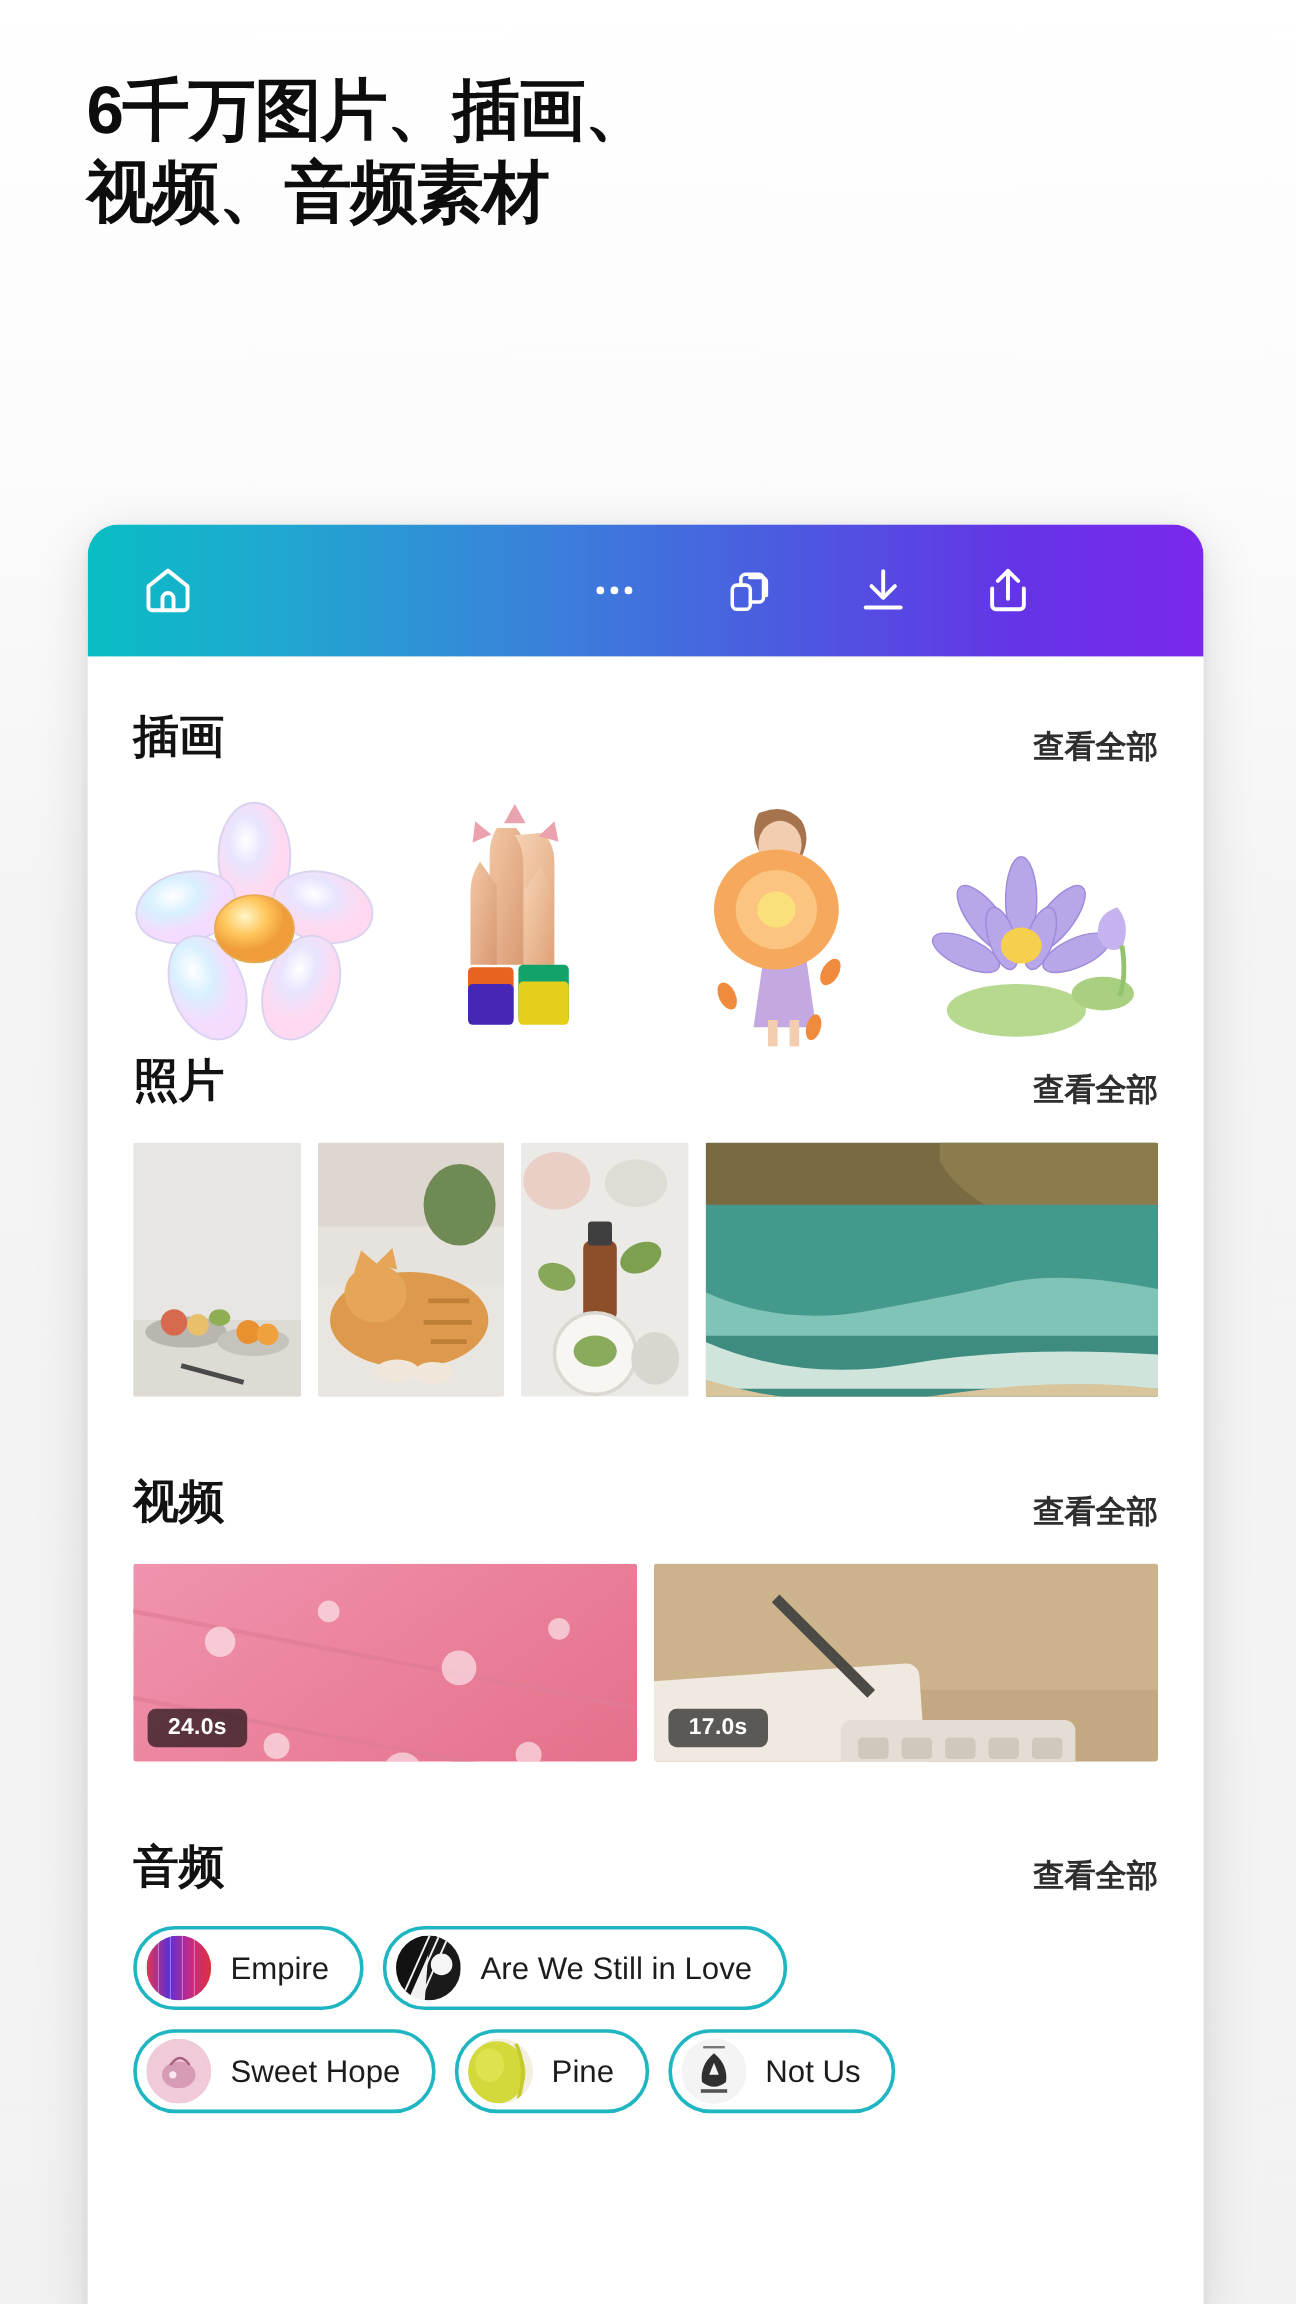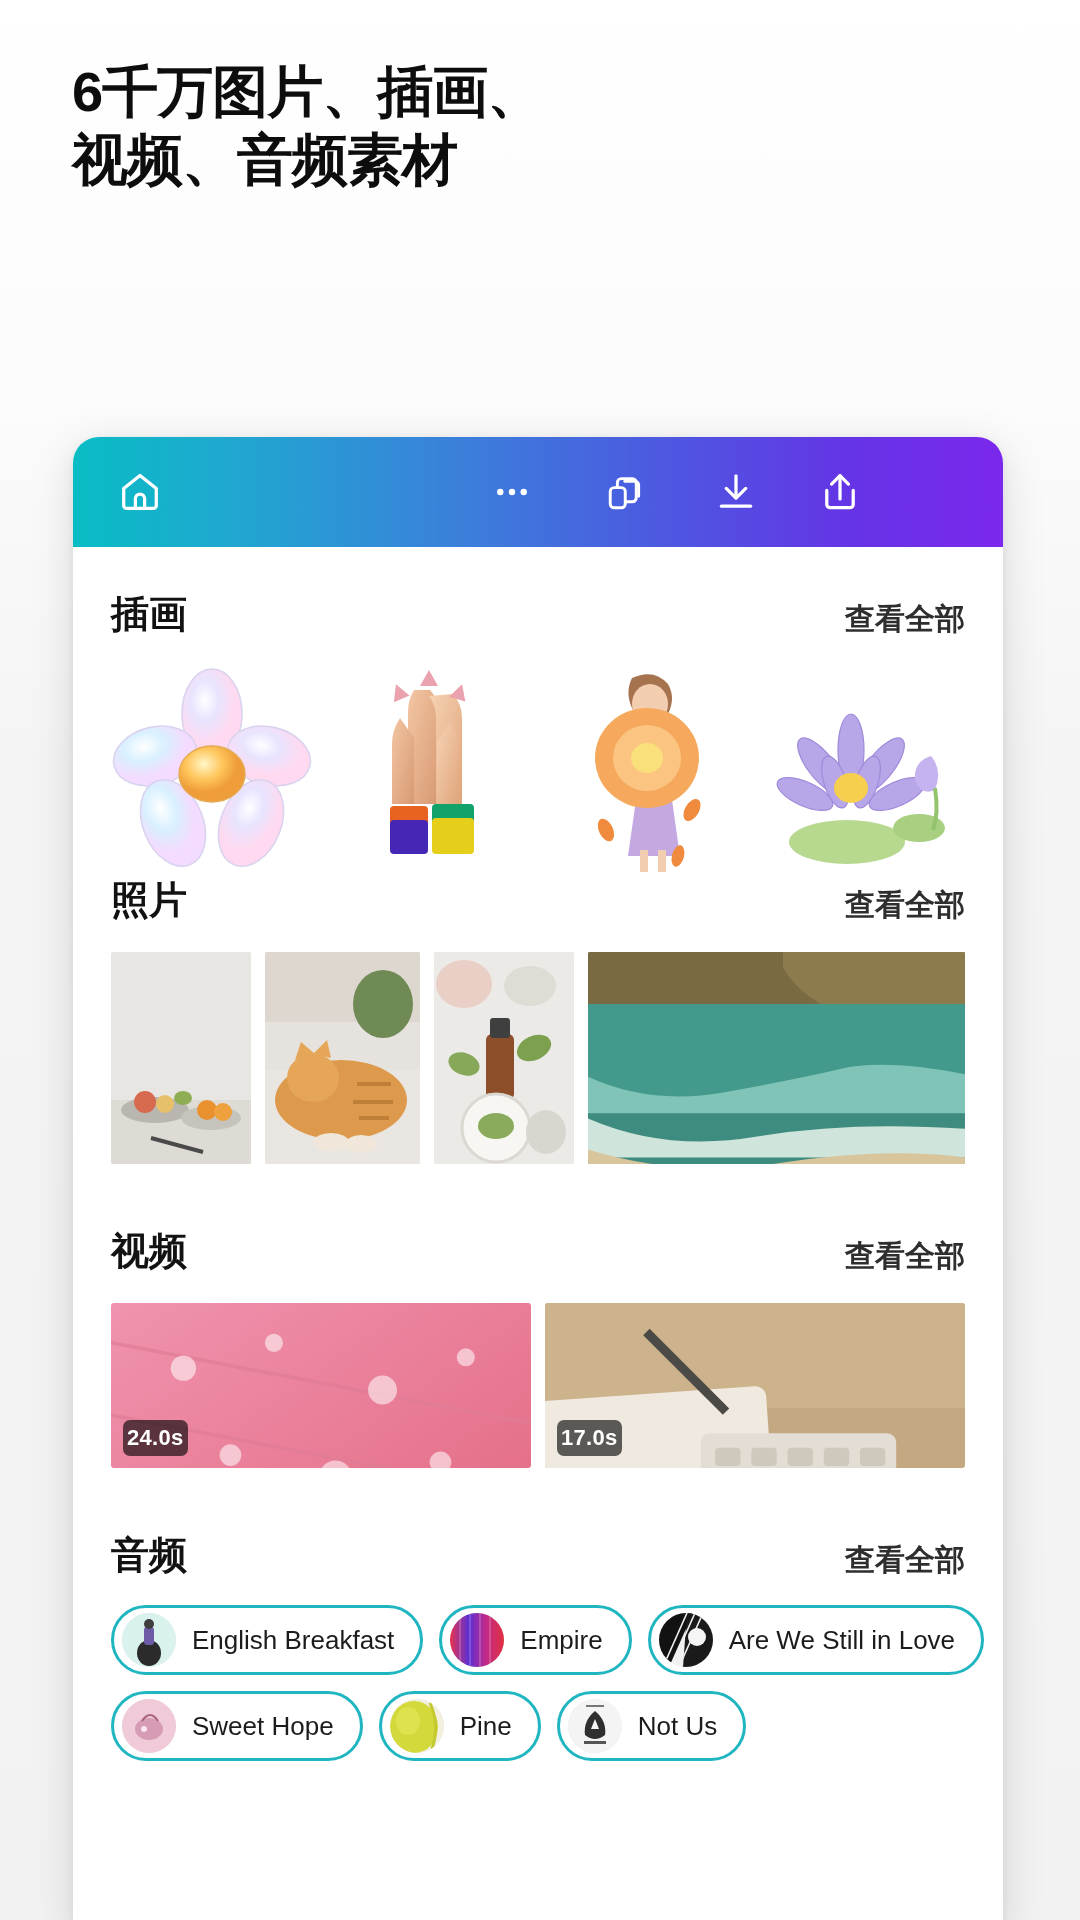--- a/index.html
+++ b/index.html
@@ -61,21 +61,21 @@
   
   .section { padding: 0 34px; }
   .sec-head {
     display: flex; align-items: flex-end; justify-content: space-between;
     padding: 0 4px;
   }
   .sec-title {
     font-size: 38px; font-weight: 700; color: #121212; letter-spacing: 0px;
   }
   .sec-all {
-    font-size: 30px; font-weight: 600; color: #2e2e2e;
+    font-size: 26px; font-weight: 600; color: #2e2e2e;
   }
 
   
   #illu-head { margin-top: 42px; }
   .illu-row {
     display: flex; align-items: flex-end; justify-content: space-between;
     margin-top: 10px; padding: 0 4px; height: 225px;
   }
   .illu-cell { width: 202px; height: 215px; position: relative; }
 
@@ -91,22 +91,22 @@
 
   
   #video-head { margin-top: 62px; }
   .video-row {
     display: flex; gap: 14px; margin-top: 26px; padding: 0 4px; height: 165px;
   }
   .video-cell { flex: 1; border-radius: 3px; overflow: hidden; position: relative; }
   .dur {
     position: absolute; left: 12px; bottom: 12px;
     background: rgba(0,0,0,.62); color: #fff;
-    font-size: 22px; font-weight: 700;
-    padding: 5px 4px; border-radius: 7px;
+    font-size: 19px; font-weight: 700;
+    padding: 5px 17px; border-radius: 7px;
     letter-spacing: .3px;
   }
 
   
   #audio-head { margin-top: 62px; }
   .audio-rows { margin-top: 24px; padding: 0 4px; }
   .audio-row { display: flex; gap: 16px; margin-bottom: 16px; }
   .chip {
     display: flex; align-items: center; gap: 16px;
     border: 3px solid #1fb6c1;
@@ -417,31 +417,20 @@
 
     <div class="section">
       <div class="sec-head" id="audio-head">
         <div class="sec-title">音频</div>
         <div class="sec-all">查看全部</div>
       </div>
 
       <div class="audio-rows">
 
         <div class="audio-row">
-          <div class="chip">
-            <div class="chip-thumb">
-              <svg width="54" height="54" viewBox="0 0 54 54">
-                <rect width="54" height="54" fill="#d9f2ee"></rect>
-                <ellipse cx="27" cy="40" rx="12" ry="13" fill="#2b2b2b"></ellipse>
-                <rect x="22" y="14" width="10" height="18" rx="3" fill="#6d5ba8"></rect>
-                <circle cx="27" cy="11" r="5" fill="#3f3f3f"></circle>
-              </svg>
-            </div>
-            <div class="chip-label">English Breakfast</div>
-          </div>
 
           <div class="chip">
             <div class="chip-thumb">
               <svg width="54" height="54" viewBox="0 0 54 54">
                 <defs>
                     <linearGradient id="emp" x1="0" y1="0" x2="1" y2="0">
                   <stop offset="0%" stop-color="#e8344e"></stop>
                       <stop offset="35%" stop-color="#5b2fd6"></stop>
                   <stop offset="65%" stop-color="#c02a8c"></stop>
                       <stop offset="100%" stop-color="#e0303f"></stop>

